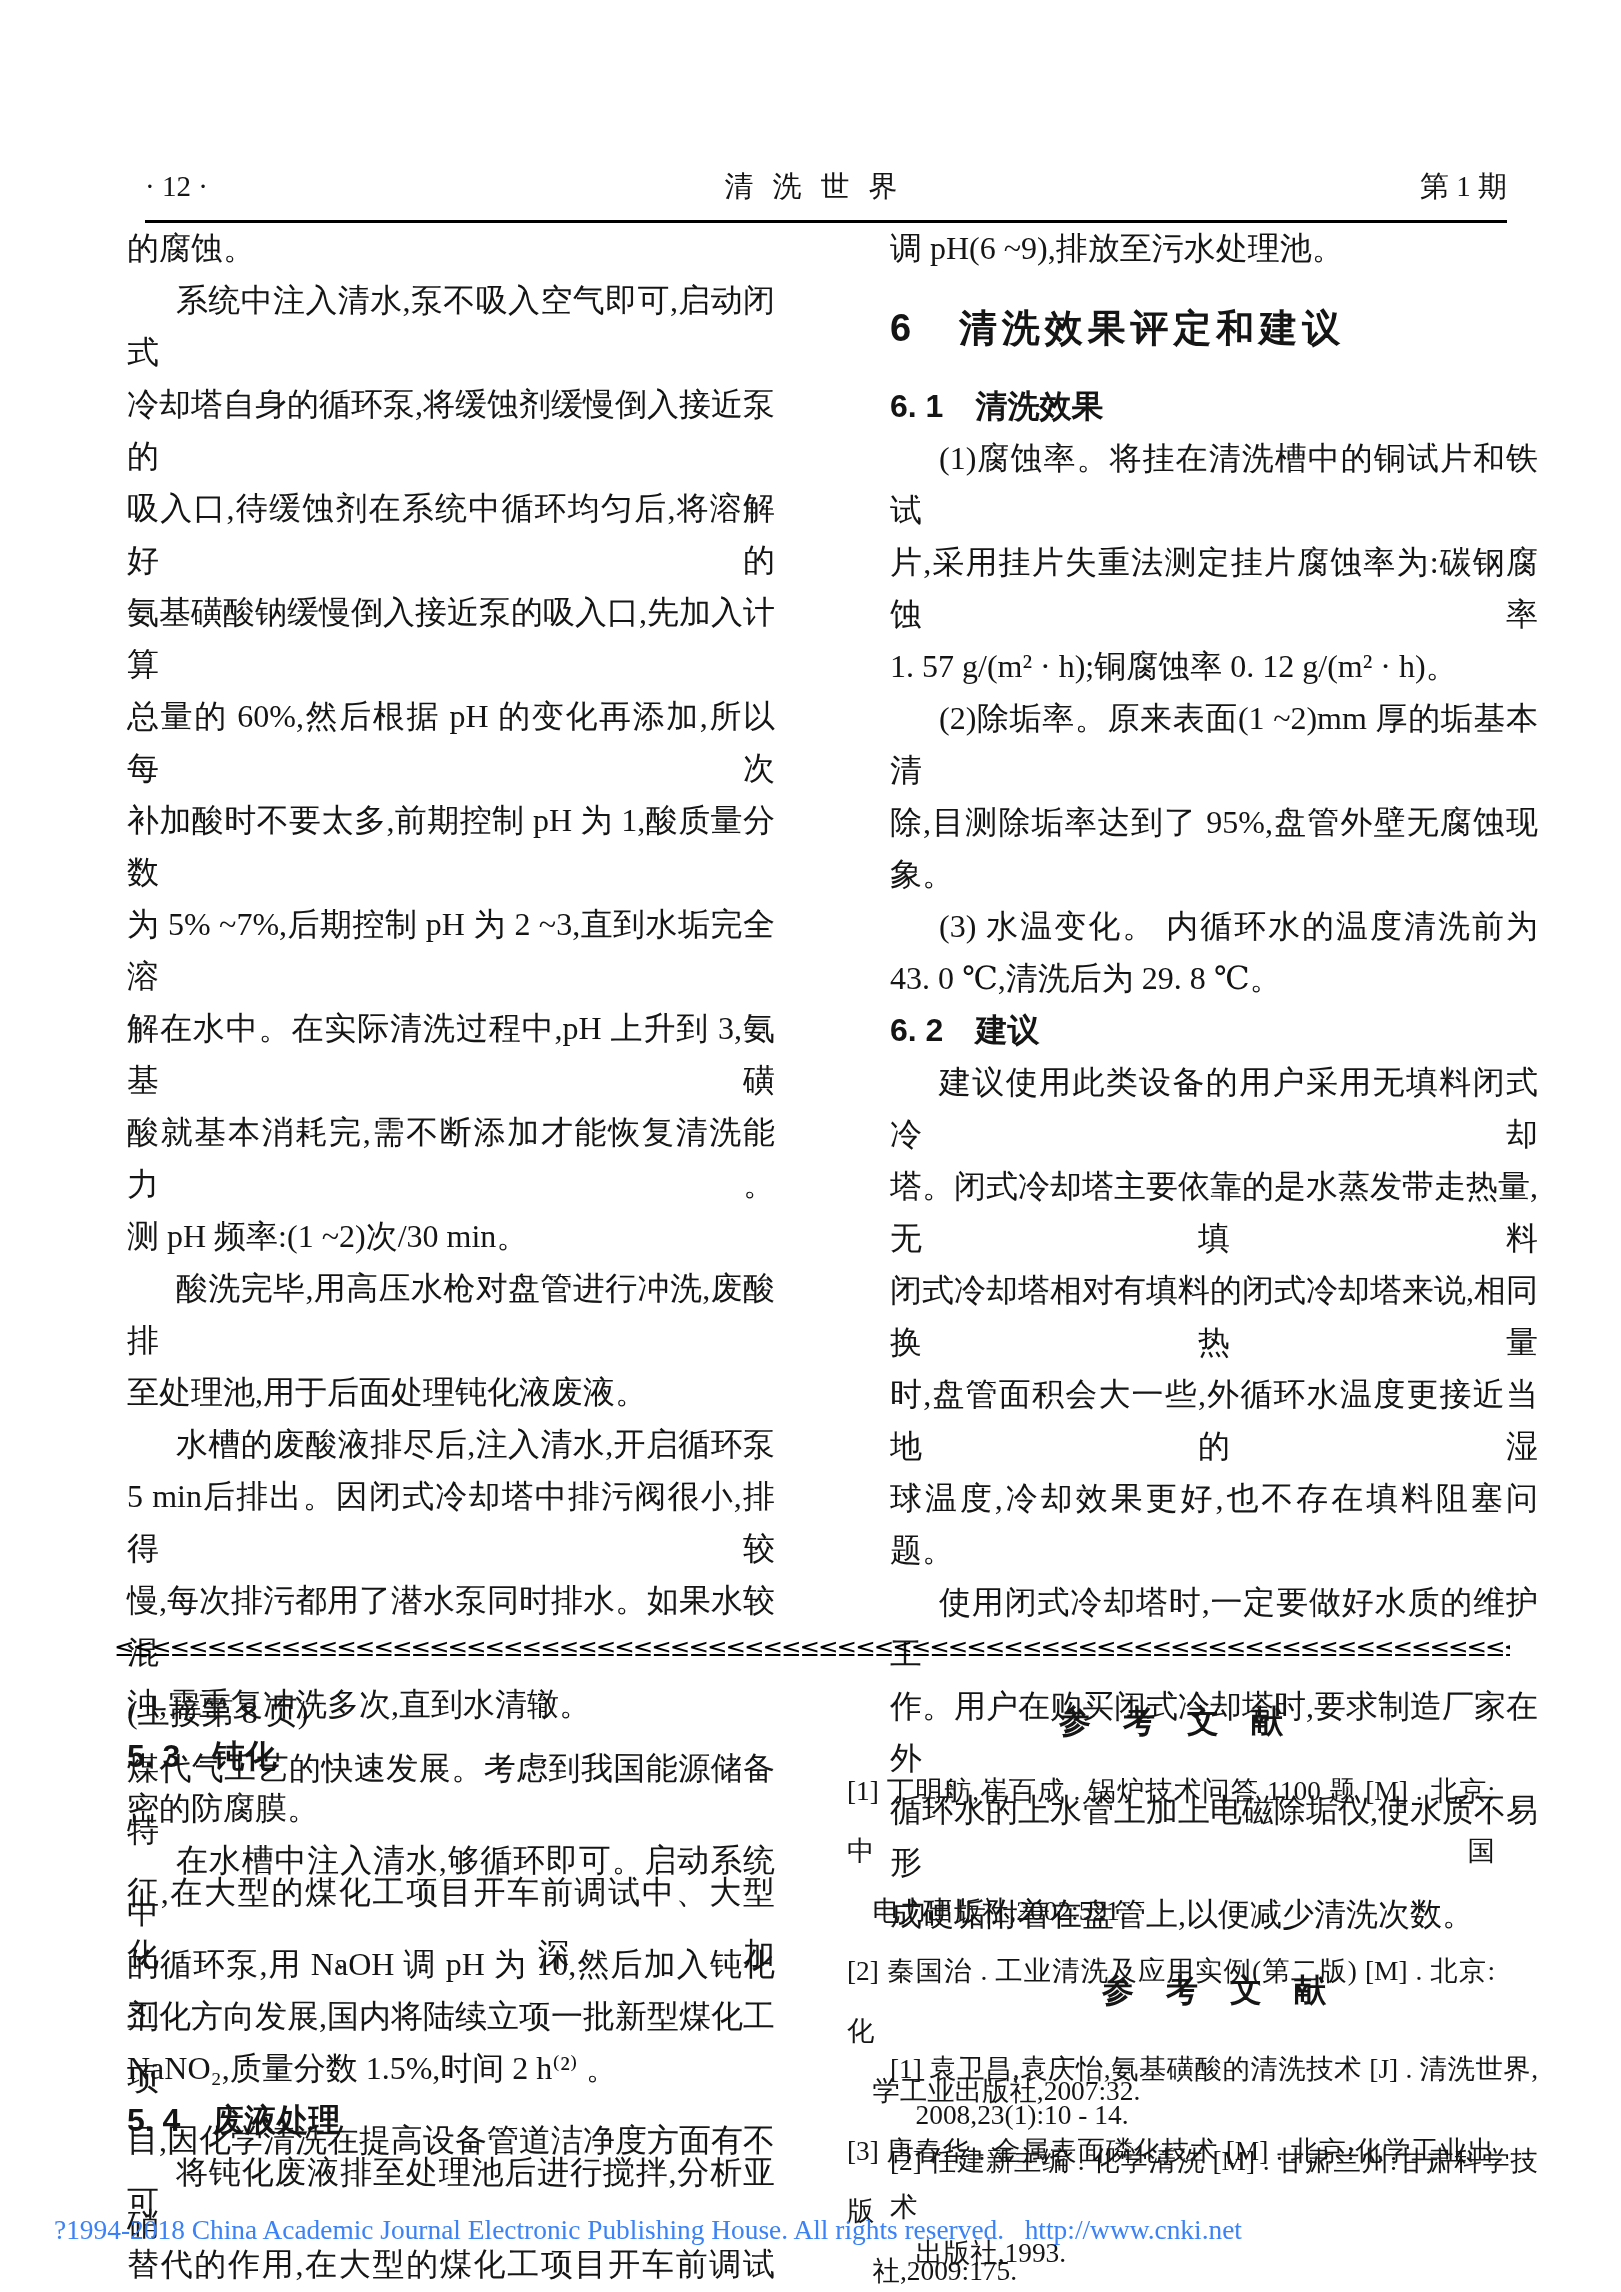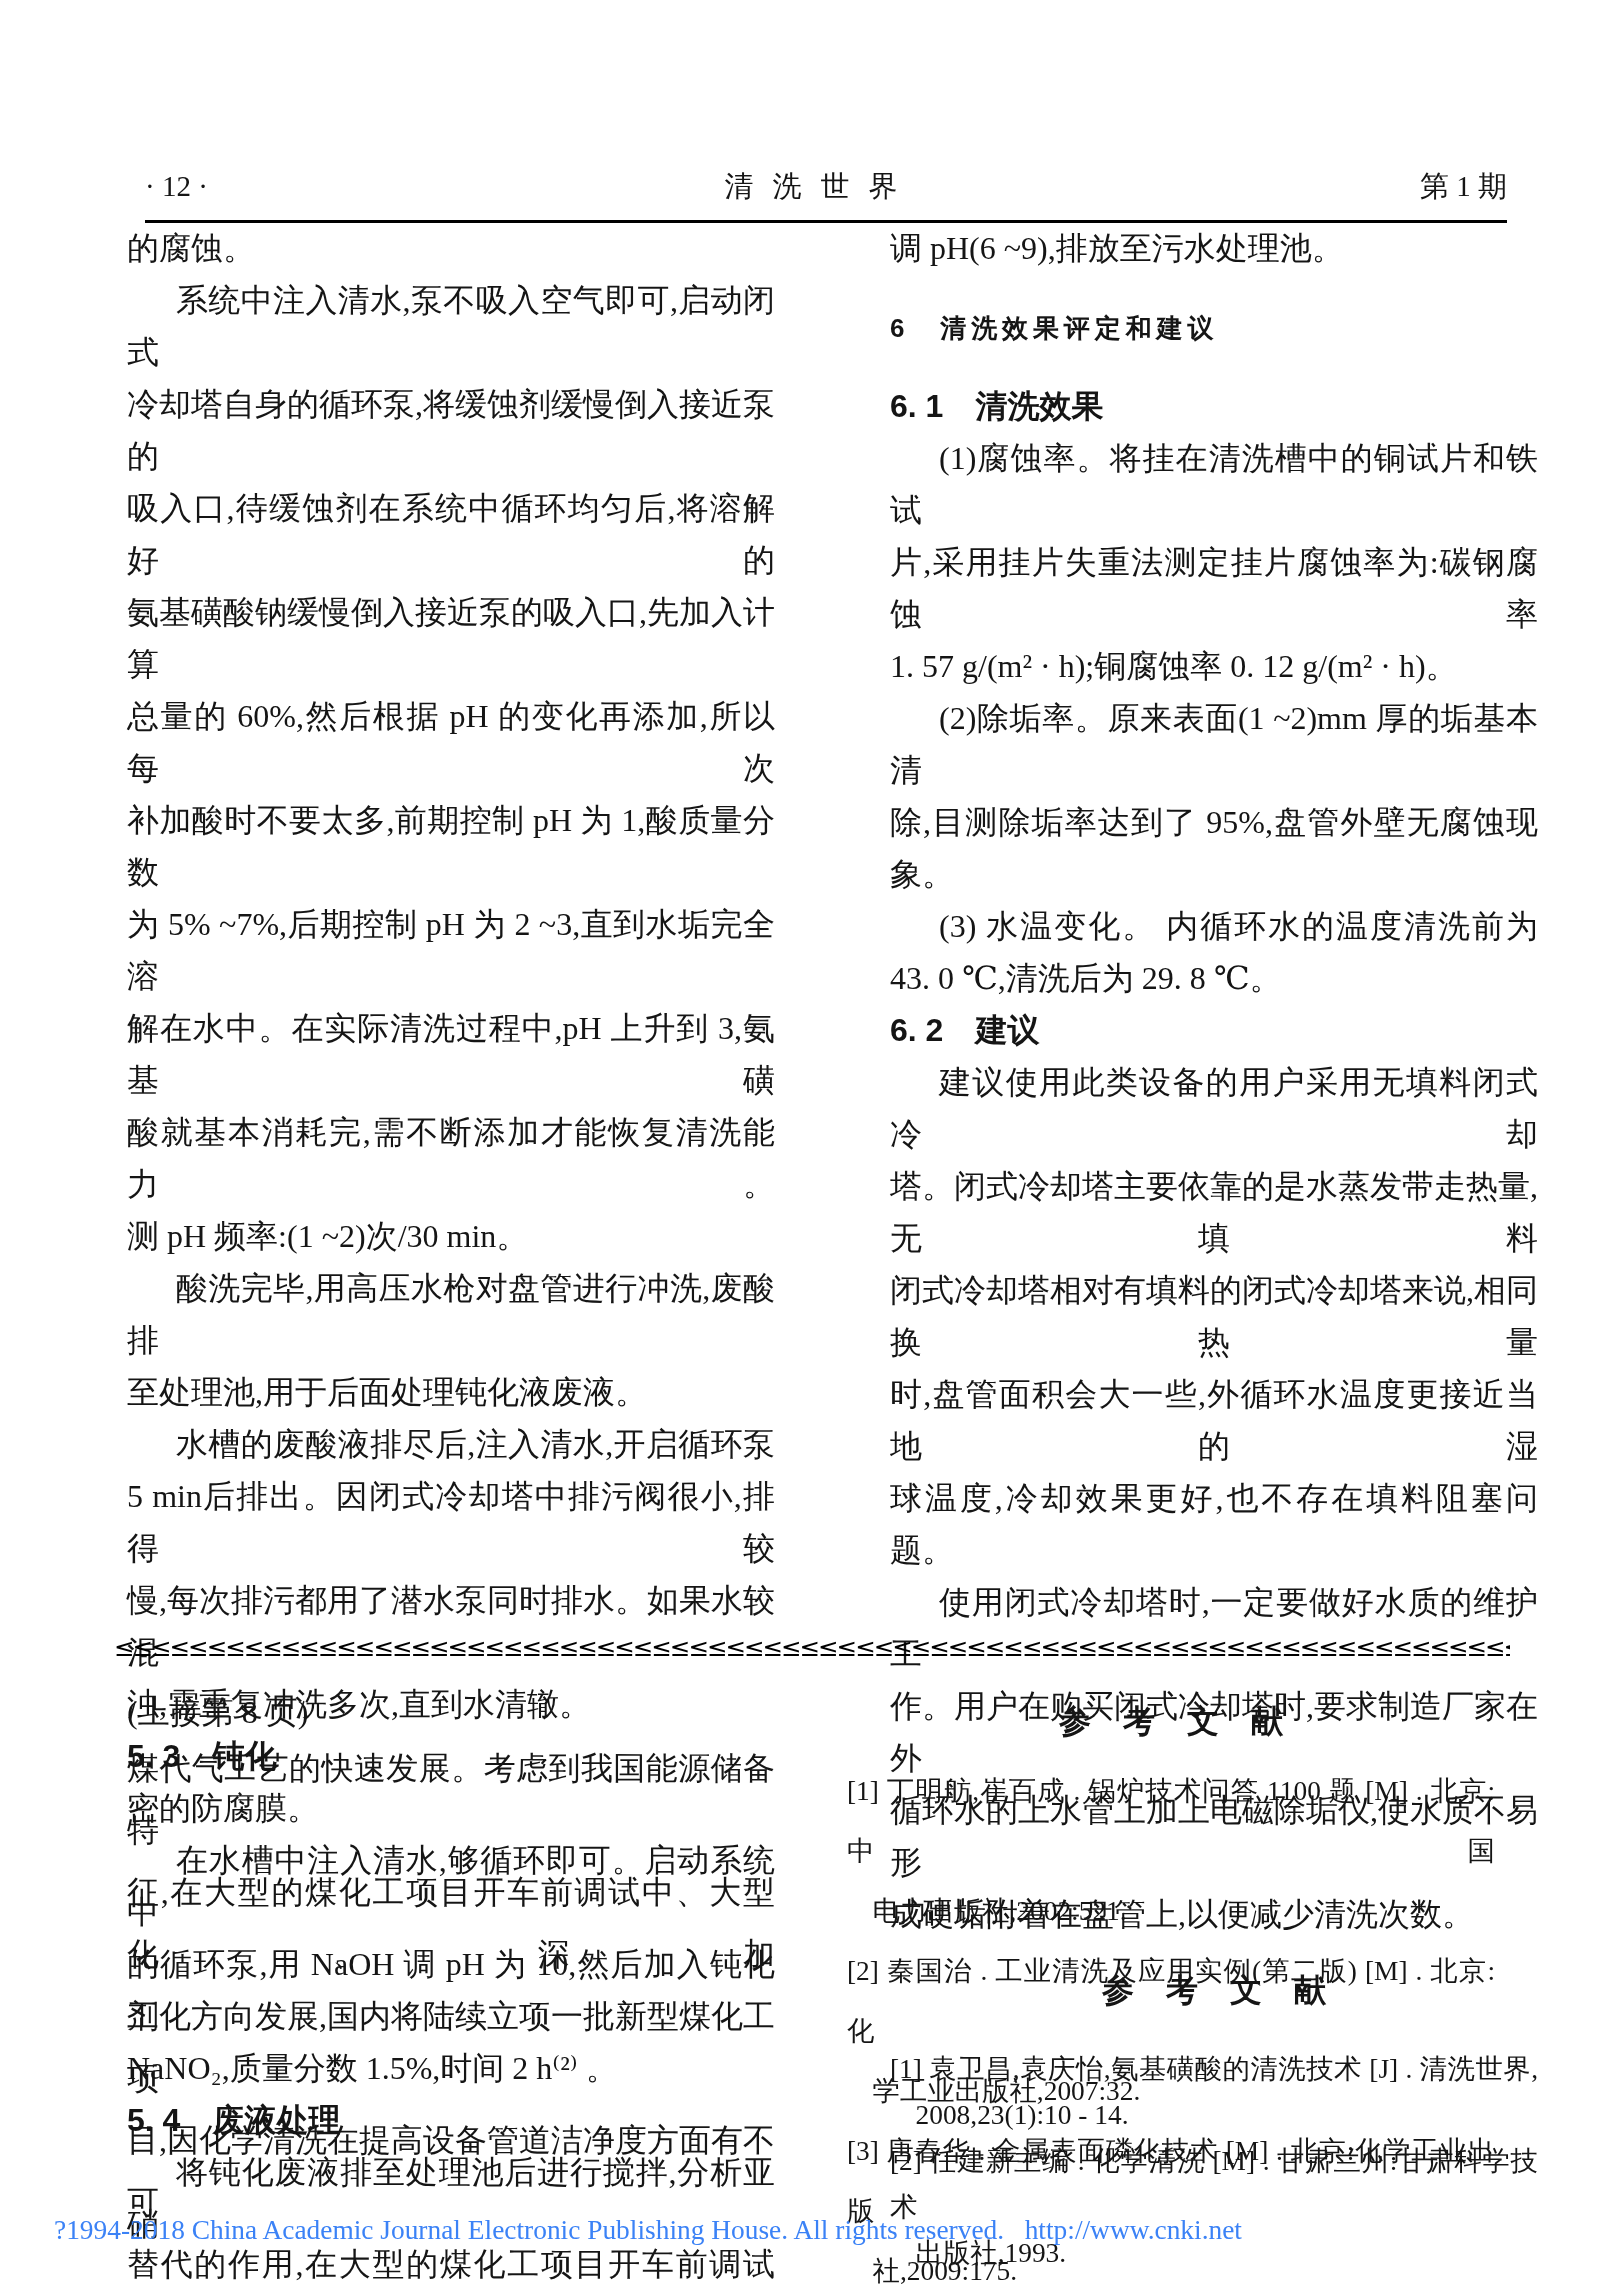--- a/index.html
+++ b/index.html
@@ -30,21 +30,21 @@
   .col-left-bottom .ln.l:first-child{line-height:49px;}
   .ln{text-align:justify;text-align-last:justify;}
   .ln.l{text-align:justify;text-align-last:left;}
   .ln.ji{text-indent:49px;}
   .ln.h2{
     font-family:Liberation Sans, sans-serif;
     font-weight:700;text-align:left;text-align-last:left;
   }
   .ln.h1{
     font-family:"Liberation Sans","DejaVu Sans",sans-serif;
-    font-weight:700;font-size:26px;line-height:55px;
+    font-weight:700;font-size:38px;line-height:55px;
     letter-spacing:4.9px;margin:26.5px 0 24.5px 0;
     text-align:left;text-align-last:left;
   }
   .ln.cen{
     font-family:"Liberation Sans","DejaVu Sans",sans-serif;
     font-weight:700;text-align:center;text-align-last:center;
     line-height:49px;margin:25.5px 0 31px 0;
   }
   .col-right-bottom .ln.cen{margin:0 0 9.8px 0;line-height:59px;}
   .ln.r,.ln.rc{font-size:27.4px;line-height:46px;}

